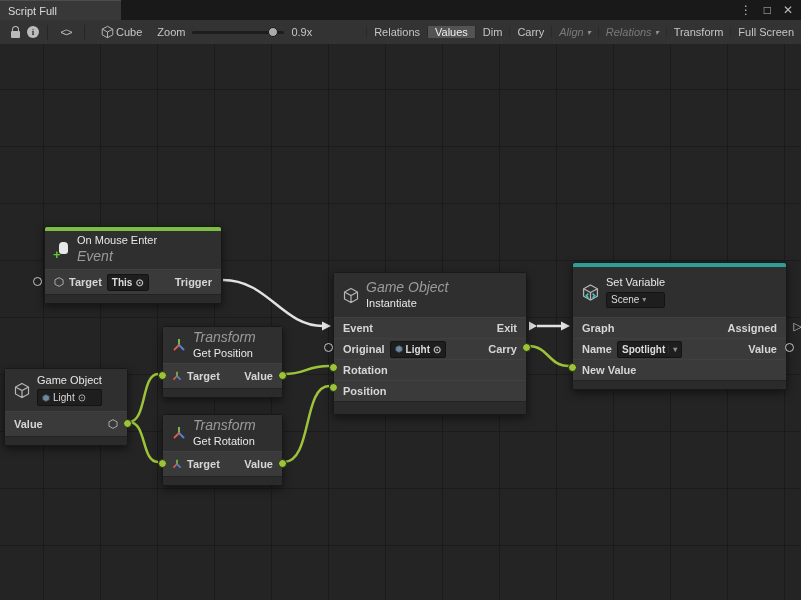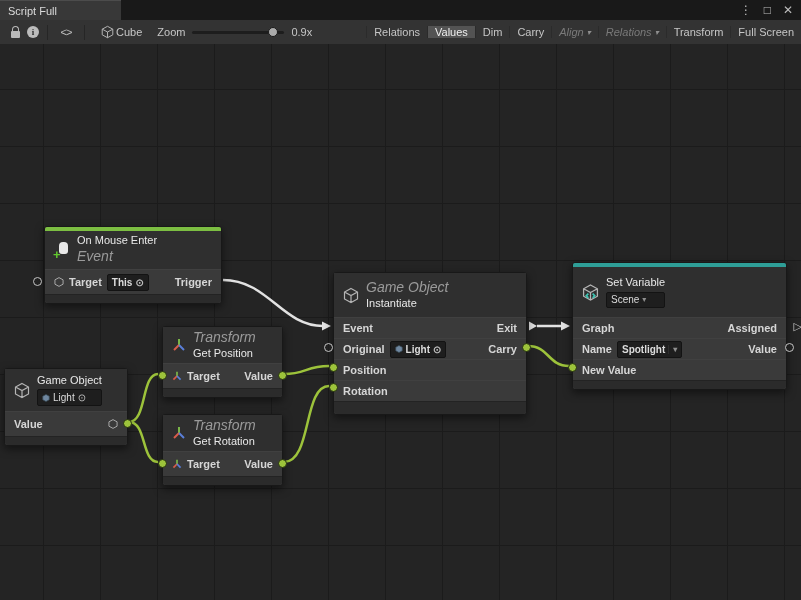--- a/index.html
+++ b/index.html
@@ -293,26 +293,26 @@
           <span>Light</span>
           <span class="picker">⊙</span>
         </span>
       </span>
       <span class="row-right">
           <span>Carry</span>
         </span>
     </div>
     <div class="node-row" style="height:20px">
       <span class="row-left">
+          <span>Rotation</span>
+        </span>
+    </div>
+    <div class="node-row" style="height:20px">
+      <span class="row-left">
           <span>Position</span>
-        </span>
-    </div>
-    <div class="node-row" style="height:20px">
-      <span class="row-left">
-          <span>Rotation</span>
         </span>
     </div>
     <div class="node-footer" style="height:12px"></div>
     <span class="port empty" style="left:-10px;top:69.5px"></span>
     <span class="port filled" style="left:-5px;top:89.5px"></span>
     <span class="port filled" style="left:-5px;top:109.5px"></span>
     <span class="port filled" style="right:-5px;top:69.5px"></span>
   </div>
 
   <div class="node" style="left:572px;top:218px;width:215px;">

